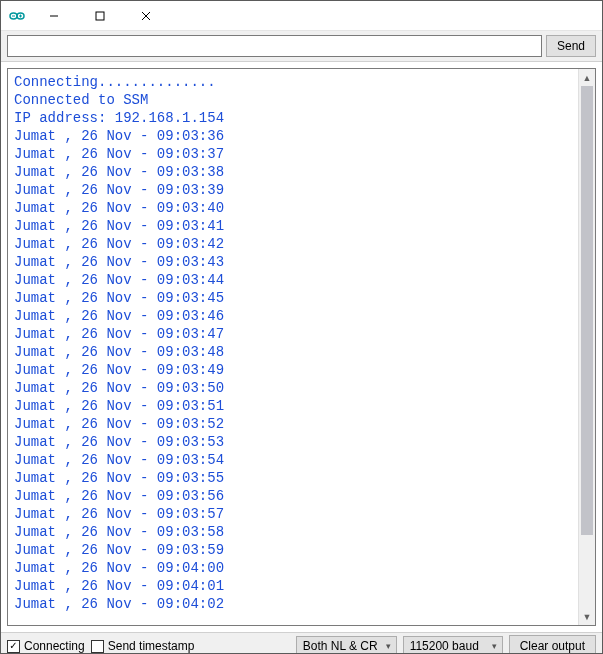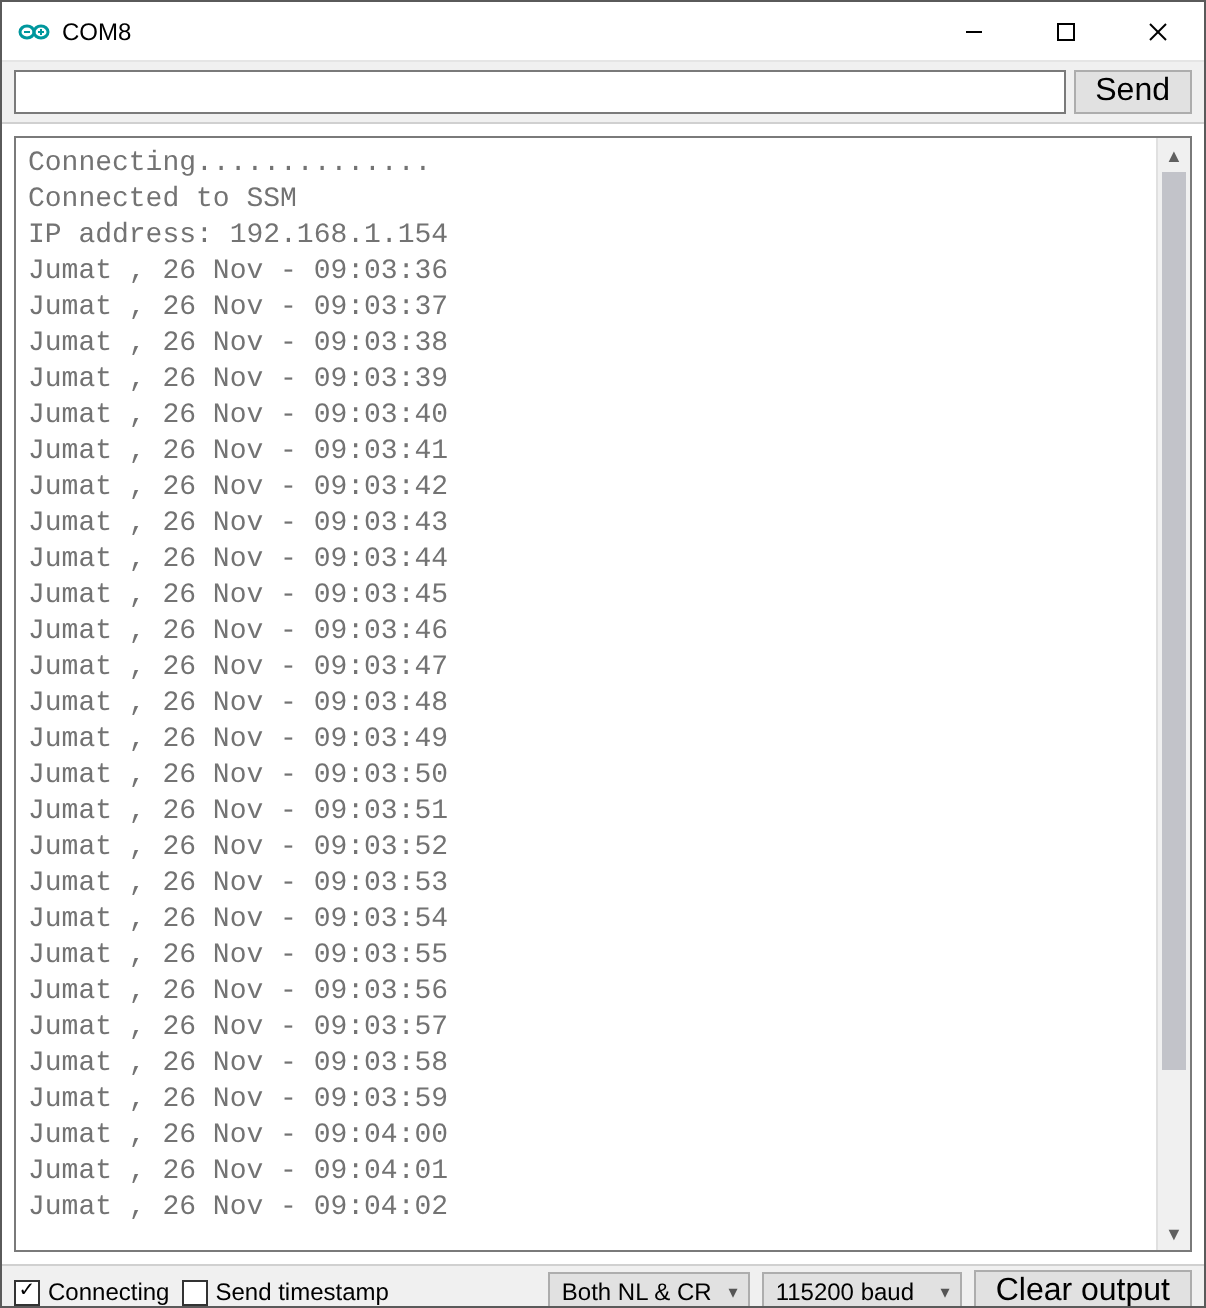--- a/index.html
+++ b/index.html
@@ -60,41 +60,41 @@
     border: 1px solid #7a7a7a;
     background: #fff;
     padding: 0 4px;
     font-size: 12px;
   }
   .btn {
     height: 22px;
     padding: 0 10px;
     border: 1px solid #adadad;
     background: #e1e1e1;
-    font-size: 16px;
+    font-size: 12px;
     cursor: pointer;
   }
 
   .output-wrap {
     position: relative;
     margin: 6px;
     border: 1px solid #7a7a7a;
     height: 558px;
     display: flex;
     background: #fff;
   }
   .output {
     flex: 1;
     padding: 4px 6px;
     font-family: "Consolas", "Courier New", monospace;
     font-size: 14px;
     line-height: 18px;
     white-space: pre;
     overflow: hidden;
-    color: #737373;
+    color: #1d4ed8;
   }
   .vscroll {
     width: 17px;
     background: #f0f0f0;
     position: relative;
     border-left: 1px solid #e0e0e0;
   }
   .vscroll .arrow {
     height: 17px;
     display: flex;
@@ -175,21 +175,20 @@
     <svg width="16" height="16" viewBox="0 0 32 16">
       <g fill="none" stroke="#00979d" stroke-width="3">
         <ellipse cx="9" cy="8" rx="7" ry="6"></ellipse>
         <ellipse cx="23" cy="8" rx="7" ry="6"></ellipse>
       </g>
       <line x1="6" y1="8" x2="12" y2="8" stroke="#00979d" stroke-width="2"></line>
       <line x1="20" y1="8" x2="26" y2="8" stroke="#00979d" stroke-width="2"></line>
       <line x1="23" y1="5" x2="23" y2="11" stroke="#00979d" stroke-width="2"></line>
     </svg>
   </span>
-  <span class="title">COM8</span>
   <div class="win-controls">
     <div class="win-btn">
       <svg width="10" height="10">
           <line x1="1" y1="5" x2="9" y2="5" stroke="#000" stroke-width="1"></line>
         </svg>
     </div>
     <div class="win-btn">
       <svg width="10" height="10">
           <rect x="1" y="1" width="8" height="8" fill="none" stroke="#000" stroke-width="1"></rect>
         </svg>

